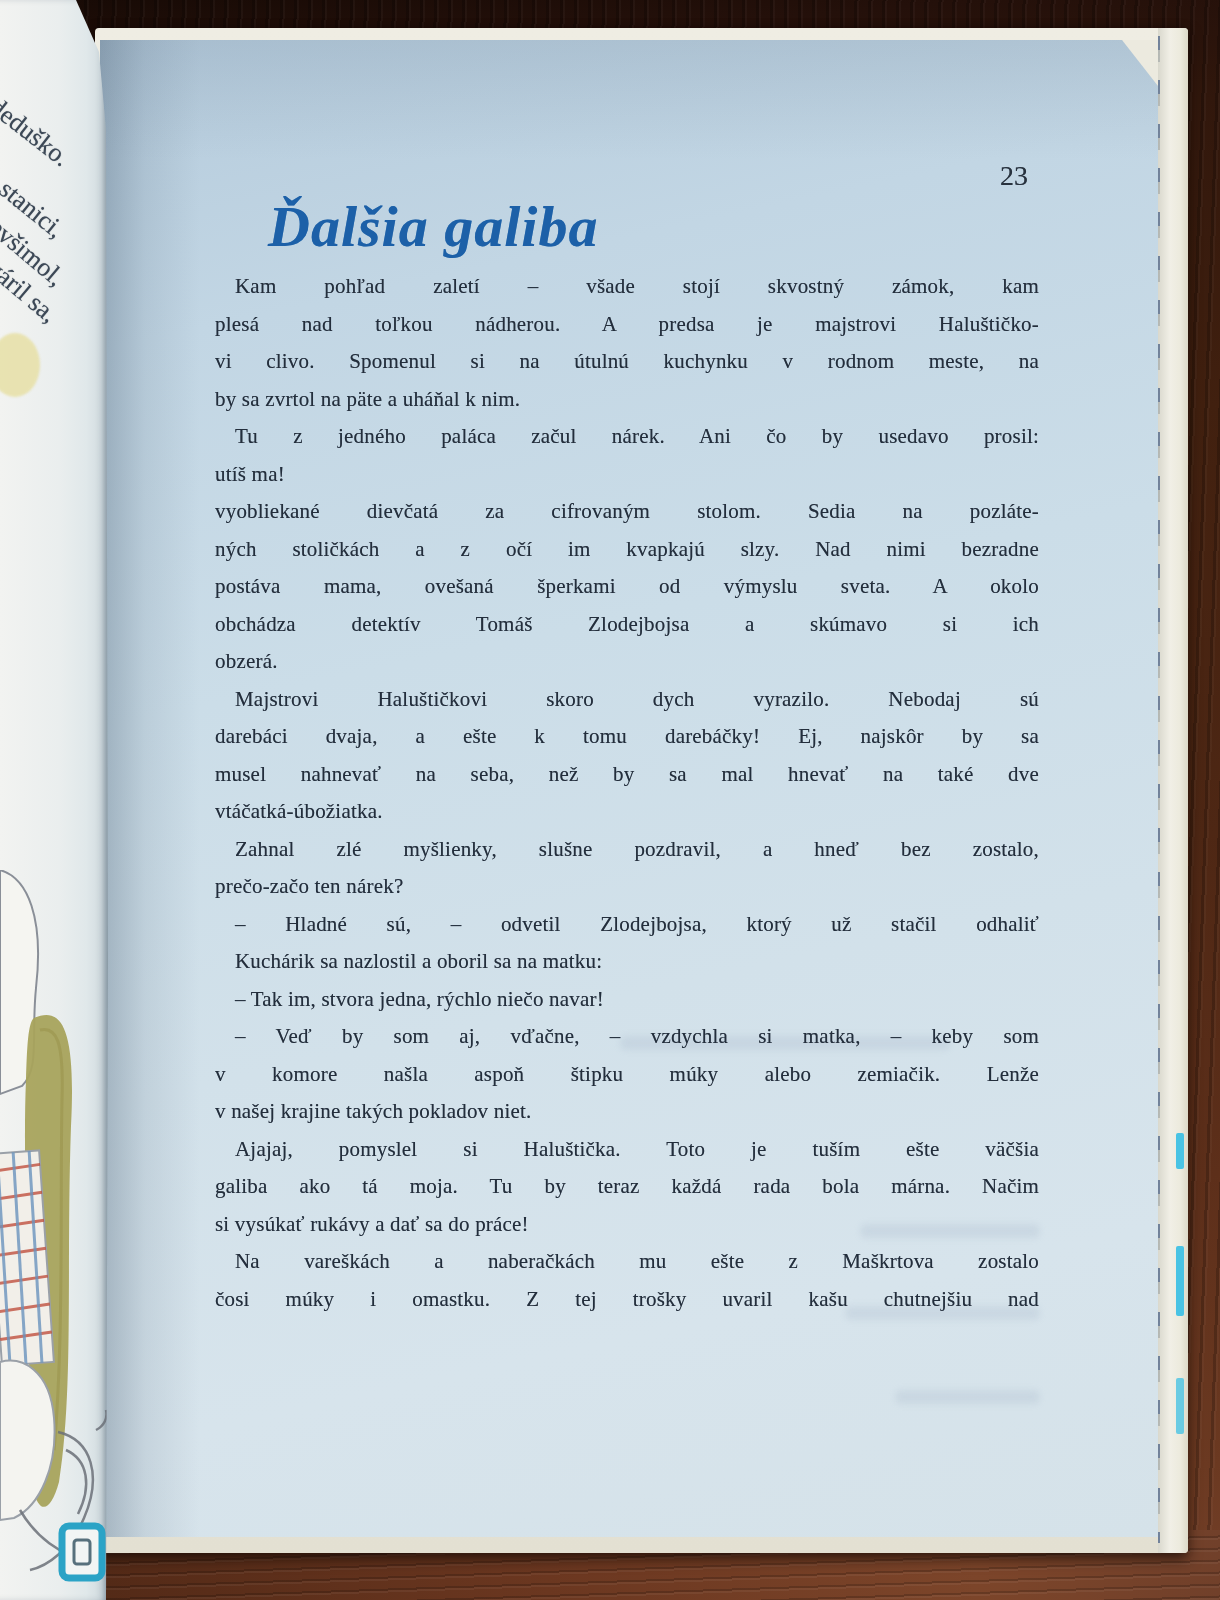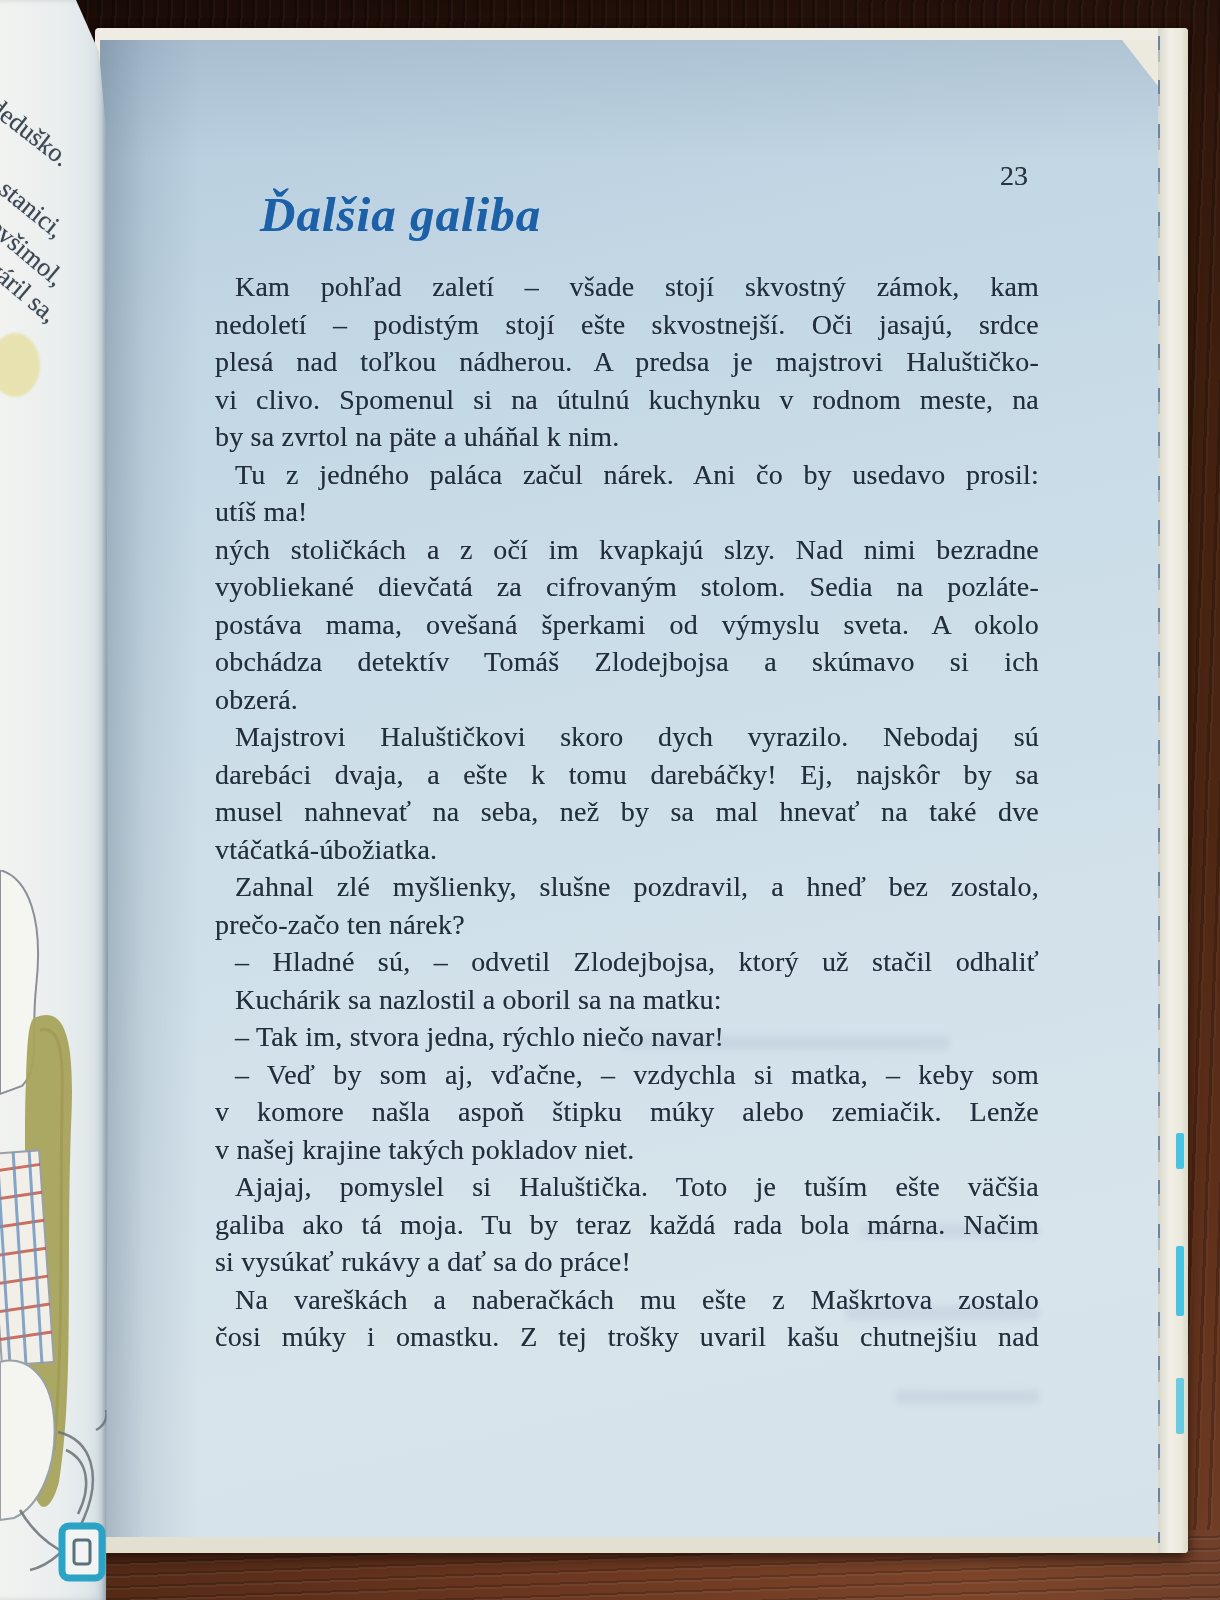--- a/index.html
+++ b/index.html
@@ -31,25 +31,25 @@
       linear-gradient(180deg, rgba(100,120,140,.16), rgba(0,0,0,0) 120px),
       linear-gradient(90deg, rgba(71,92,112,.36), rgba(71,92,112,.12) 45px, rgba(0,0,0,0) 100px),
       linear-gradient(168deg,#b5cbdc 0%,#c2d6e4 18%,#cbdde8 40%,#d2e1ea 62%,#d7e4ec 82%,#d5e2e9 100%);}
   .crease{position:absolute;right:0;top:0;width:36px;height:46px;
     background:#eceadf;clip-path:polygon(0 0,100% 0,100% 100%);
     box-shadow:-2px 2px 3px rgba(80,90,100,.4);}
   .ghost{position:absolute;height:14px;border-radius:7px;background:rgba(140,160,185,.17);filter:blur(3px);}
   
   .page-number{position:absolute;left:900px;top:120px;font-size:28px;color:#28323e;
     text-shadow:0 0 .6px rgba(30,40,55,.5);text-align:right;}
-  .title{position:absolute;left:156px;top:146px;margin:4px;font-style:italic;font-weight:700;
-    font-size:49px;line-height:1;letter-spacing:1px;color:var(--title-blue);
+  .title{position:absolute;left:156px;top:146px;margin:12px;font-style:italic;font-weight:700;
+    font-size:58px;line-height:1;letter-spacing:1px;color:var(--title-blue);
     text-shadow:0 0 .6px rgba(28,96,168,.55);}
   .textblock{position:absolute;left:115px;top:228px;width:824px;color:var(--ink);
-    font-size:28px;line-height:37.5px;letter-spacing:.2px;
+    font-size:21px;line-height:37.5px;letter-spacing:.2px;
     text-shadow:0 0 .6px rgba(30,40,55,.45);}
   .ln{height:37.5px;overflow:hidden;text-align:justify;text-align-last:justify;}
   .ln.fi{text-indent:20px;}
   .ln.pe{text-align-last:left;}
   
   .left-strip{position:absolute;left:0;top:0;width:108px;height:1600px;overflow:hidden;
     clip-path:polygon(0 0,76px 0,99px 52px,106px 130px,108px 60%,106px 100%,0 100%);
     background:linear-gradient(90deg,#f2f3f1 0%,#eaeeee 55%,#e0e8ea 80%,#d2dce0 94%,#bcc9d0 100%);
     box-shadow:inset -7px 0 9px -4px rgba(55,75,95,.5);}
   .frag{position:absolute;transform-origin:0 0;font-size:26px;color:#3c4856;white-space:nowrap;
@@ -78,28 +78,27 @@
       <div class="ghost" style="left:520px;top:996px;width:330px;"></div>
       <div class="ghost" style="left:760px;top:1184px;width:180px;"></div>
       <div class="ghost" style="left:745px;top:1266px;width:195px;"></div>
       <div class="ghost" style="left:795px;top:1350px;width:145px;"></div>
 
       <div class="page-number">23</div>
       <h1 class="title">Ďalšia galiba</h1>
 
       <div class="textblock">
         <div class="ln fi">Kam pohľad zaletí – všade stojí skvostný zámok, kam</div>
-        <div class="ln">nedoletí – podistým stojí ešte skvostnejší. Oči jasajú, srdce</div>
         <div class="ln">plesá nad toľkou nádherou. A predsa je majstrovi Haluštičko-</div>
         <div class="ln">vi clivo. Spomenul si na útulnú kuchynku v rodnom meste, na</div>
         <div class="ln pe">by sa zvrtol na päte a uháňal k nim.</div>
         <div class="ln fi">Tu z jedného paláca začul nárek. Ani čo by usedavo prosil:</div>
         <div class="ln pe">utíš ma!</div>
+        <div class="ln">vyobliekané dievčatá za cifrovaným stolom. Sedia na pozláte-</div>
         <div class="ln">ných stoličkách a z očí im kvapkajú slzy. Nad nimi bezradne</div>
-        <div class="ln">vyobliekané dievčatá za cifrovaným stolom. Sedia na pozláte-</div>
         <div class="ln">postáva mama, ovešaná šperkami od výmyslu sveta. A okolo</div>
         <div class="ln">obchádza detektív Tomáš Zlodejbojsa a skúmavo si ich</div>
         <div class="ln pe">obzerá.</div>
         <div class="ln fi">Majstrovi Haluštičkovi skoro dych vyrazilo. Nebodaj sú</div>
         <div class="ln">darebáci dvaja, a ešte k tomu darebáčky! Ej, najskôr by sa</div>
         <div class="ln">musel nahnevať na seba, než by sa mal hnevať na také dve</div>
         <div class="ln pe">vtáčatká-úbožiatka.</div>
         <div class="ln fi">Zahnal zlé myšlienky, slušne pozdravil, a hneď bez zostalo,</div>
         <div class="ln pe">prečo-začo ten nárek?</div>
         <div class="ln fi">– Hladné sú, – odvetil Zlodejbojsa, ktorý už stačil odhaliť</div>

